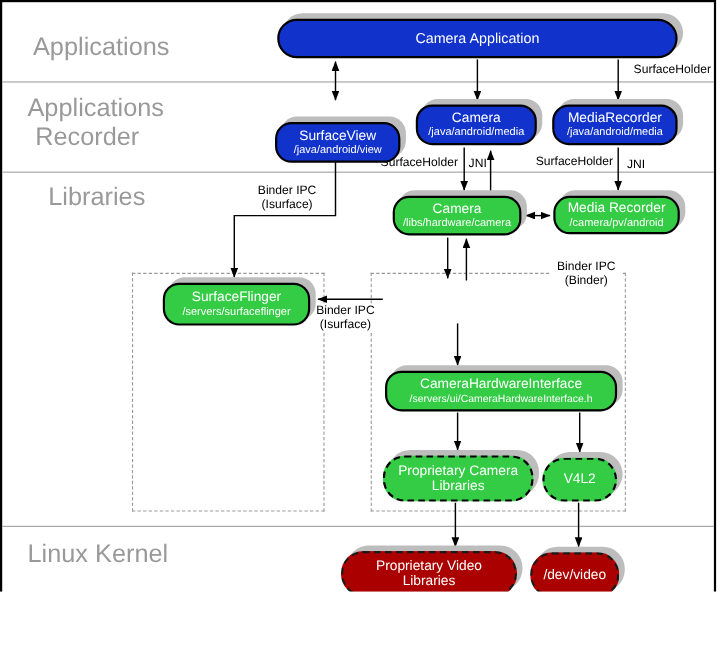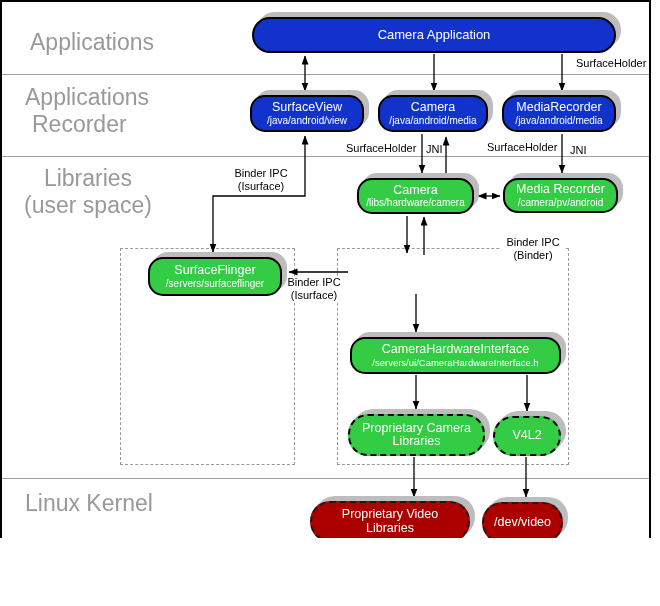--- a/index.html
+++ b/index.html
@@ -48,21 +48,20 @@
 
   <div class="layer-label" style="left:30px;top:29px">
     <span>Applications</span>
   </div>
   <div class="layer-label" style="left:25px;top:84px">
     <span>Applications</span><br>
     <span style="padding-left:7px">Recorder</span>
   </div>
   <div class="layer-label center" style="left:8px;top:165px;width:160px">
     <span>Libraries</span><br>
-    <span>(user space)</span>
   </div>
   <div class="layer-label" style="left:25px;top:490px">
     <span>Linux Kernel</span>
   </div>
 
   <div class="group" style="left:120px;top:248px;width:175px;height:217px"></div>
   <div class="group" style="left:337px;top:248px;width:232px;height:217px"></div>
 
   <svg class="edges" width="660" height="606" viewBox="0 0 660 606">
     <defs>
@@ -118,21 +117,21 @@
   </div>
   <div class="edge-label center whitebg" style="left:500px;top:236px;width:64px">
     <span>Binder IPC</span><br>
     <span>(Binder)</span>
   </div>
 
   <div class="node blue app" style="left:252px;top:17px;width:364px;height:36px">
     <div class="t">Camera Application</div>
   </div>
 
-  <div class="node blue" style="left:250px;top:95px;width:114px;height:37px">
+  <div class="node blue" style="left:250px;top:111px;width:114px;height:37px">
     <div class="t">SurfaceView</div>
     <div class="p">/java/android/view</div>
   </div>
   <div class="node blue" style="left:378px;top:95px;width:110px;height:37px">
     <div class="t">Camera</div>
     <div class="p">/java/android/media</div>
   </div>
   <div class="node blue" style="left:502px;top:95px;width:114px;height:37px">
     <div class="t">MediaRecorder</div>
     <div class="p">/java/android/media</div>

